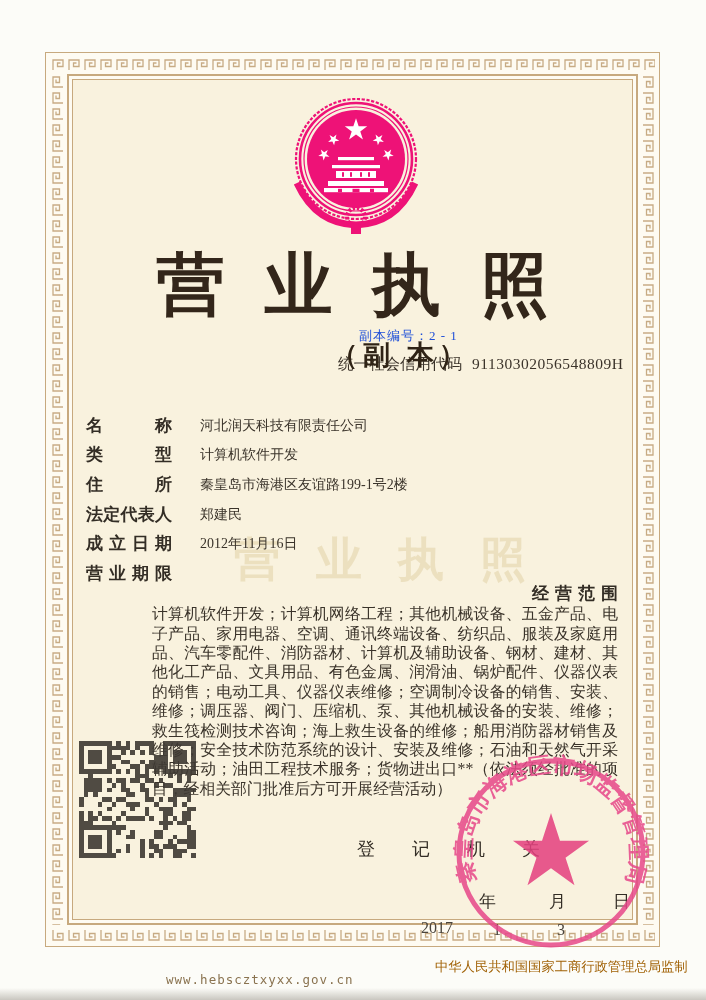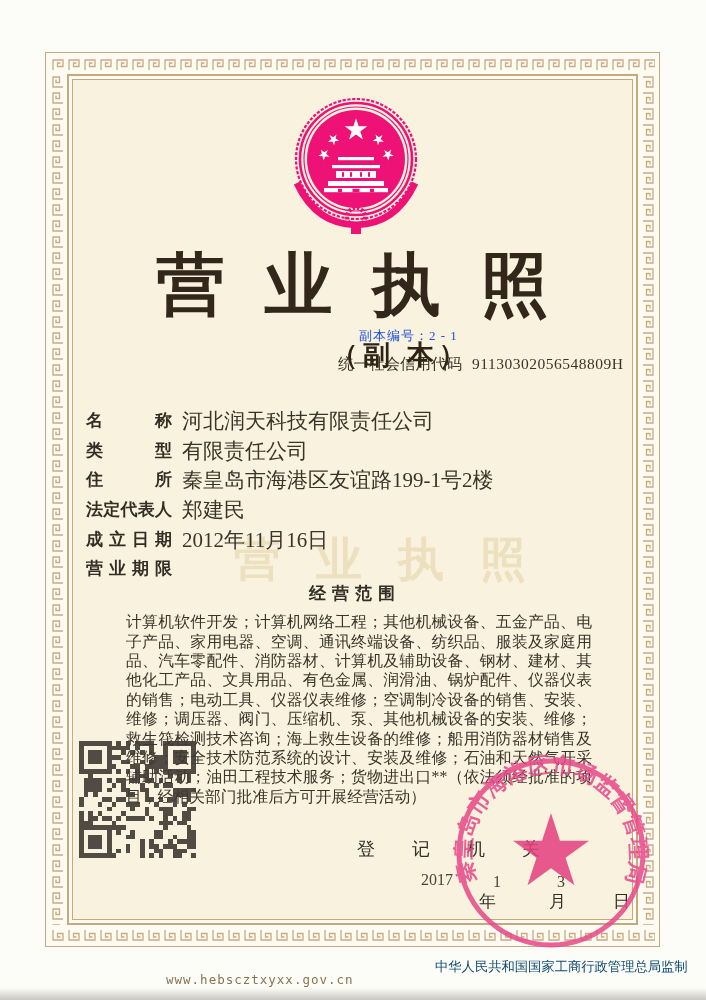--- a/index.html
+++ b/index.html
@@ -24,38 +24,38 @@
   .emblem{left:235px;top:44px;}
   .title{left:0;top:196px;width:100%;text-align:center;font-size:68px;line-height:1.05;
          font-weight:bold;letter-spacing:40px;padding-left:40px;box-sizing:border-box;
          color:#33261a;font-family:"Liberation Sans",sans-serif;white-space:nowrap;}
   .copy-number{left:313px;top:274px;font-size:13px;color:#1d4ed8;letter-spacing:1px;}
   .copy-label{left:285px;top:284px;font-size:27px;font-weight:bold;letter-spacing:5px;
               color:#2f2315;font-family:Liberation Serif, serif;}
   .credit-line{left:292px;top:301px;font-size:15.5px;color:#3b332a;white-space:nowrap;}
   .credit-line .code{margin-left:10px;letter-spacing:.5px;margin-top:39px;}
   .fields{left:40px;top:353px;width:532px;}
-  .row{display:flex;align-items:center;height:29.7px;gap:8px;}
+  .row{display:flex;align-items:flex-end;height:29.7px;}
   .row-scope{height:auto;flex-direction:column;}
   .flabel{display:inline-block;width:86px;flex:none;font-size:17px;font-weight:bold;
           color:#332d25;font-family:"Liberation Sans",sans-serif;
           text-align:justify;text-align-last:justify;line-height:20px;}
-  .fvalue{margin-left:2px;font-size:21px;line-height:20px;color:#3a332a;}
+  .fvalue{margin-left:28px;font-size:14px;line-height:20px;color:#3a332a;}
   .scope-text{margin-left:14px;width:466px;font-size:15.8px;line-height:19.4px;
               text-align:justify;color:#3a332a;}
   .qr{left:33px;top:688px;}
   .registrar{left:283px;top:784px;font-size:18px;letter-spacing:16px;color:#332d25;
              font-family:"Liberation Sans",sans-serif;white-space:nowrap;margin-left:28px;}
-  .d-num{font-size:16px;color:#4a443c;}
+  .d-num{font-size:16px;color:#4a443c;margin-top:48px;}
   .d-char{font-size:17px;color:#332d25;font-family:"Liberation Sans",sans-serif;}
   .seal{left:405px;top:700px;opacity:.86;}
   .footer-url{left:166px;top:944px;font-size:12.5px;color:#8a7350;z-index:5;
               font-family:"DejaVu Sans Mono",monospace;letter-spacing:1px;margin-top:28px;}
   .footer-left{left:66px;top:999px;font-size:17px;color:#8d8672;}
-  .footer-right{left:435px;top:958px;font-size:13.3px;color:#0c4a6e;}
+  .footer-right{left:435px;top:958px;font-size:13.3px;color:#a16207;}
   .scan-edge{left:0;right:0;bottom:0;height:12px;z-index:6;
              background:linear-gradient(to bottom, rgba(190,188,180,0), #c9c7c0);}
 </style>
 </head>
 <body>
 
 <div class="paper">
   <div class="m-strip m-top" id="m-top">
       <svg width="16" height="16" viewBox="0 0 16 16">
         <path d="M3,13 V3 H13 V9.5 H7.5 V6 H10.5" fill="none" stroke="#c2a379" stroke-width="1.3"></path>
@@ -669,21 +669,21 @@
     </div>
     <div class="abs copy-label">（副 本）</div>
 
     <div class="abs fields">
       <div class="row">
         <span class="flabel">名称</span>
         <span class="fvalue">河北润天科技有限责任公司</span>
       </div>
       <div class="row">
         <span class="flabel">类型</span>
-        <span class="fvalue">有限责任公司</span>
+        <span class="fvalue">计算机软件开发</span>
       </div>
       <div class="row">
         <span class="flabel">住所</span>
         <span class="fvalue">秦皇岛市海港区友谊路199-1号2楼</span>
       </div>
       <div class="row">
         <span class="flabel">法定代表人</span>
         <span class="fvalue">郑建民</span>
       </div>
       <div class="row">

